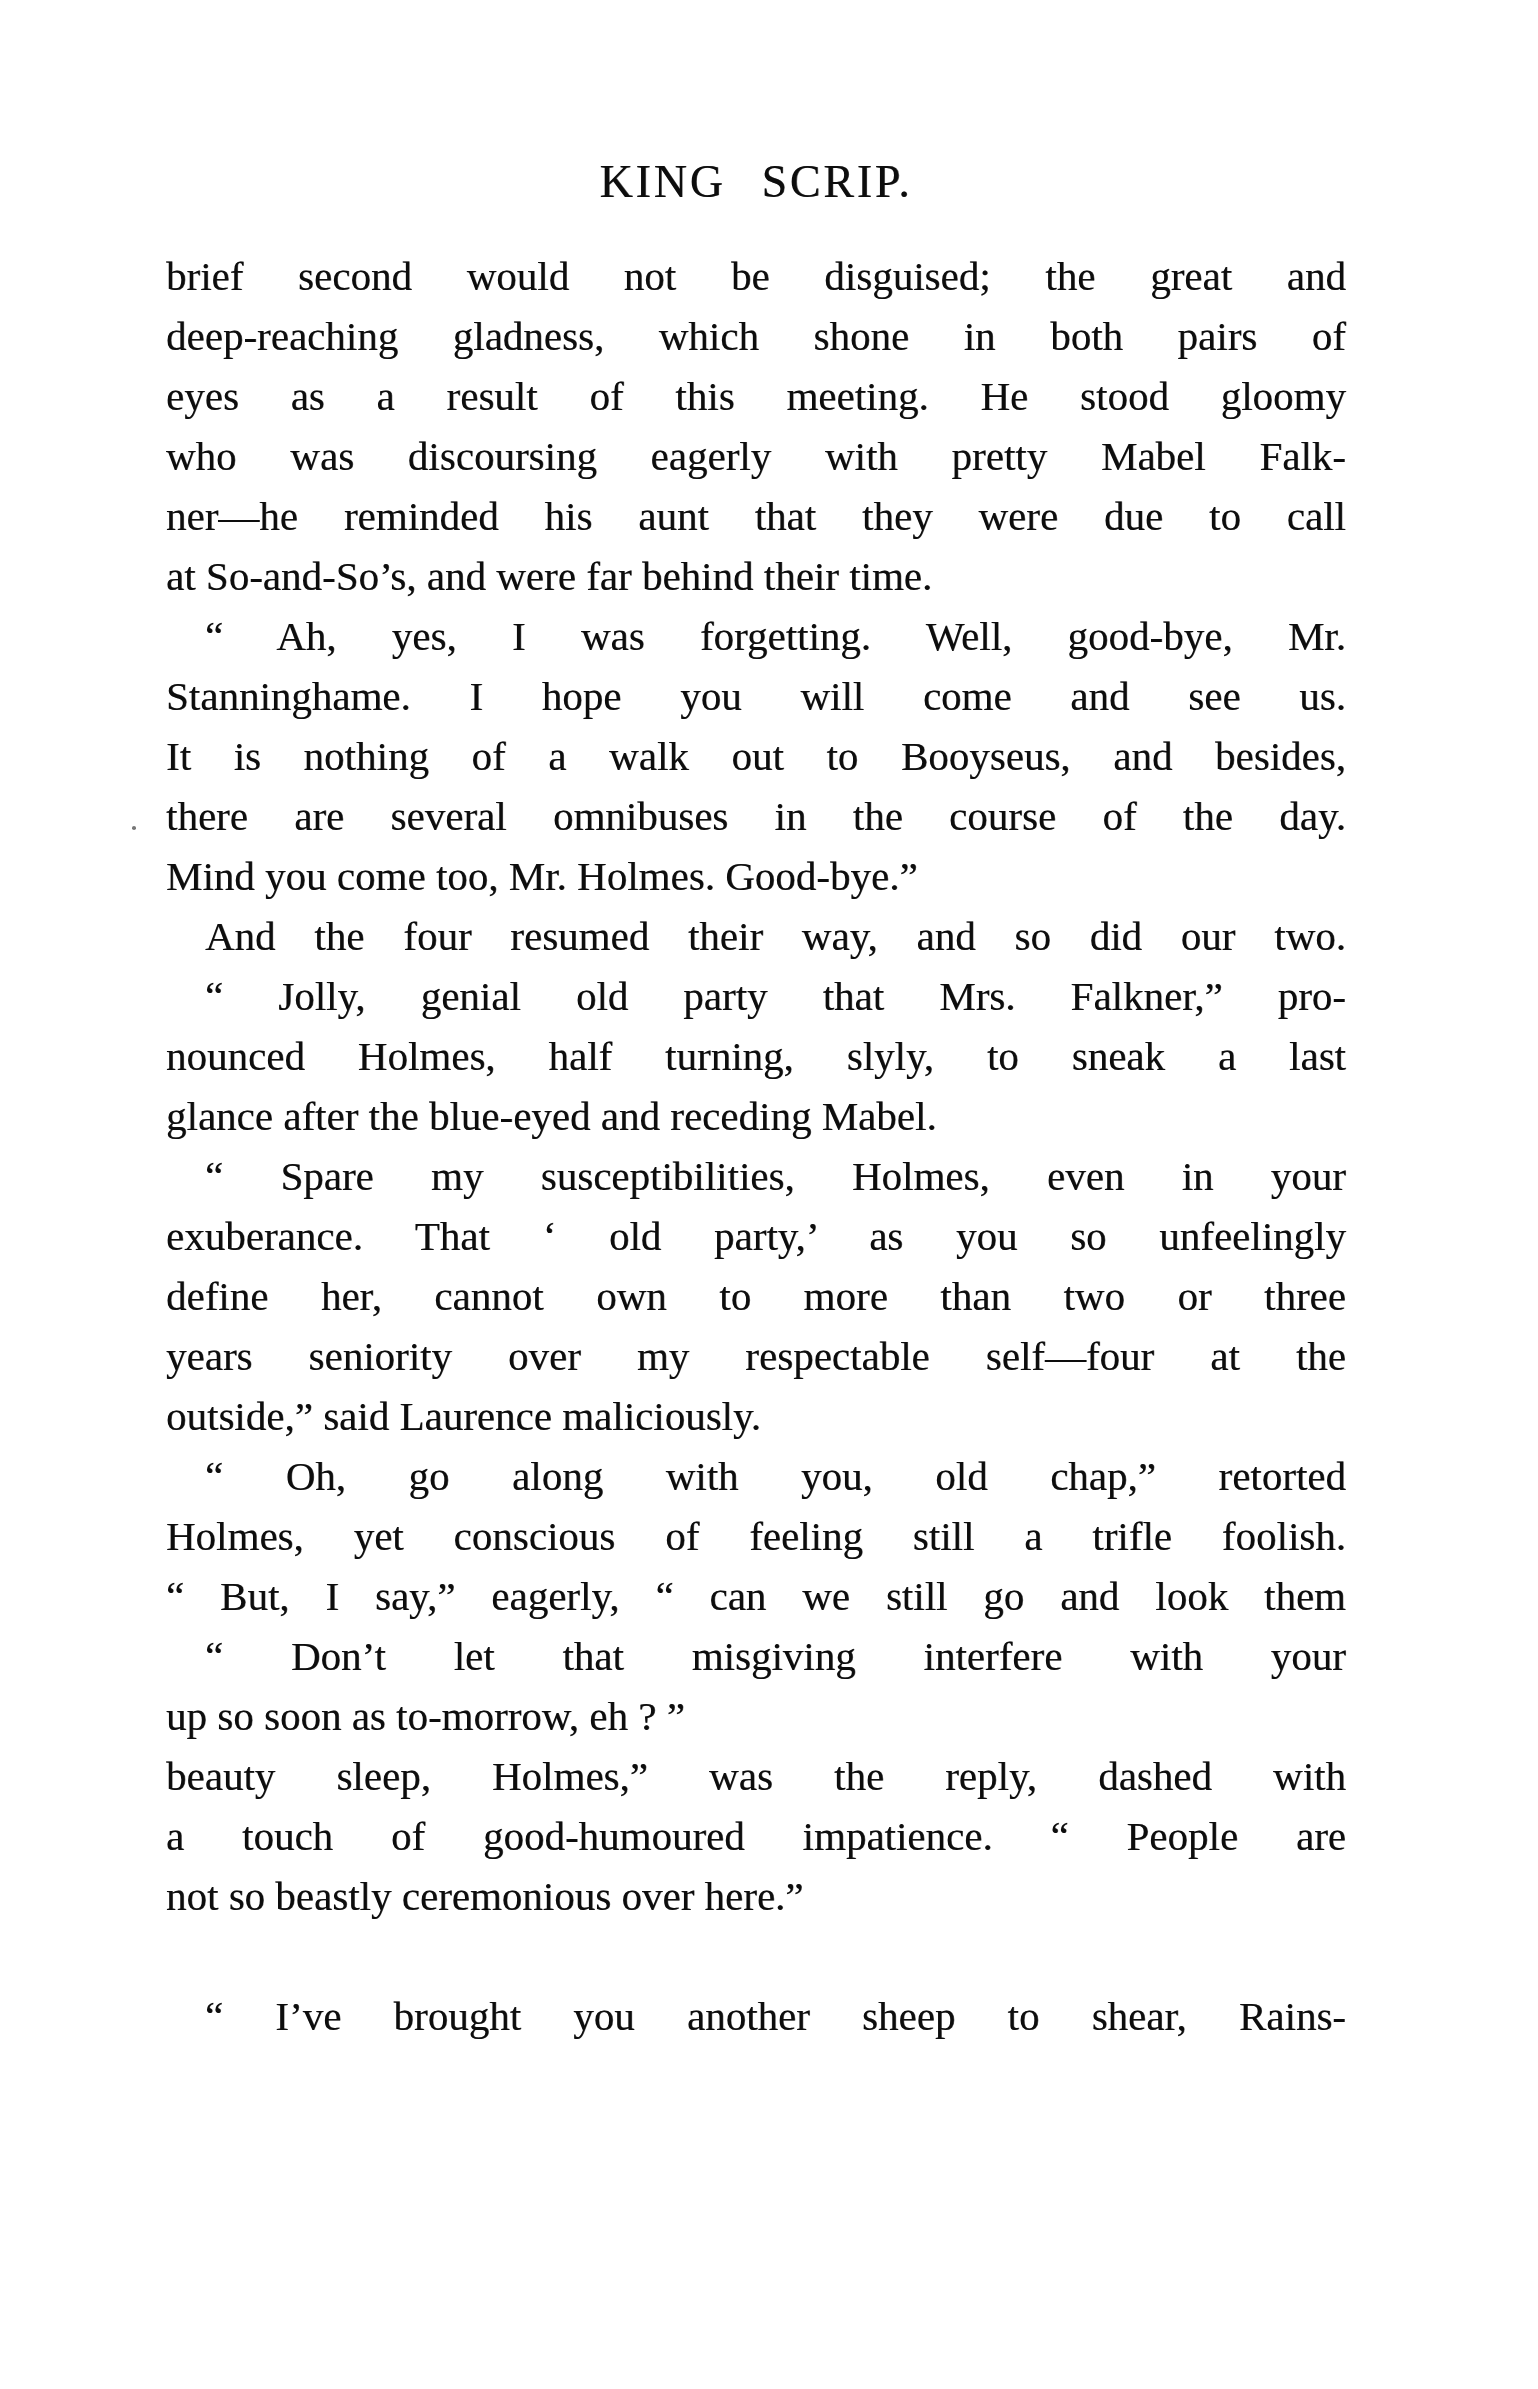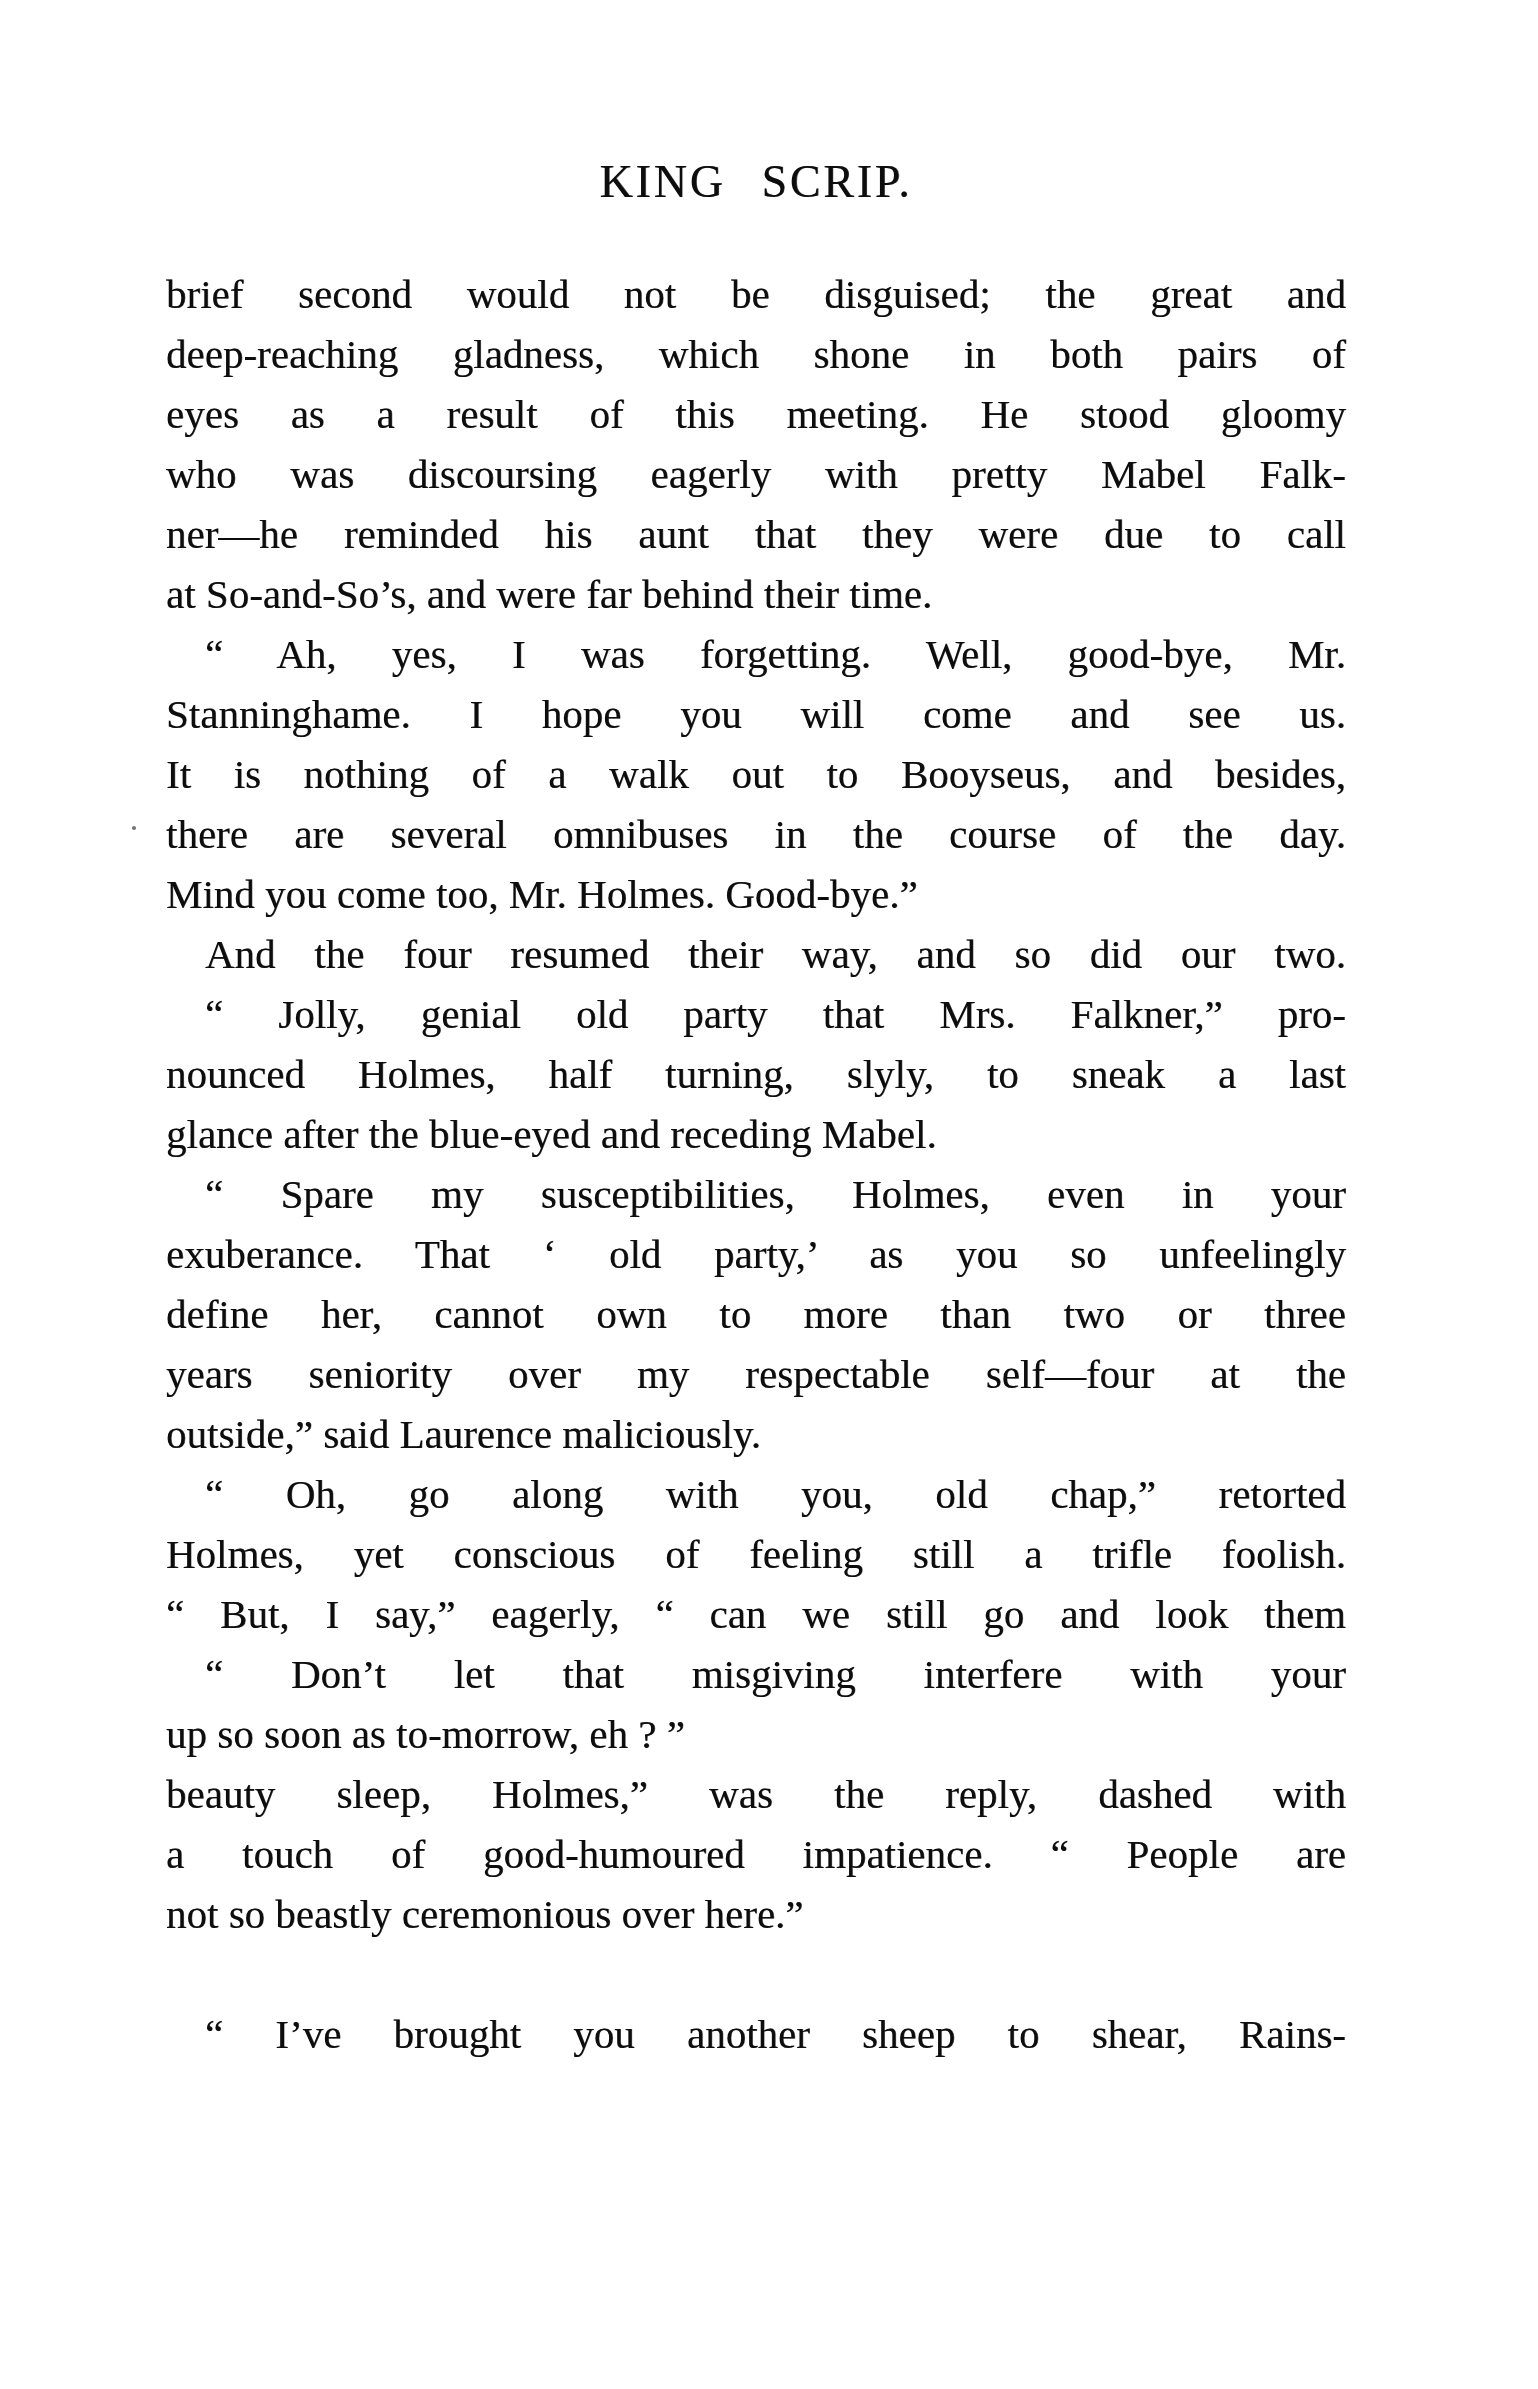--- a/index.html
+++ b/index.html
@@ -25,21 +25,21 @@
     text-align: center;
     font-size: 46px;
     font-weight: normal;
     letter-spacing: 2.8px;
     word-spacing: 21.4px;
     text-shadow: 0.6px 0.4px 0 rgba(0,0,0,0.6);
   }
   .text-block {
     position: absolute;
     left: 166px;
-    top: 264px;
+    top: 246px;
     width: 1180px;
   }
   .line {
     font-size: 41px;
     line-height: 60px;
     height: 60px;
     text-align: justify;
     text-align-last: justify;
     white-space: normal;
     text-shadow: 0.5px 0.3px 0 rgba(0,0,0,0.55);

